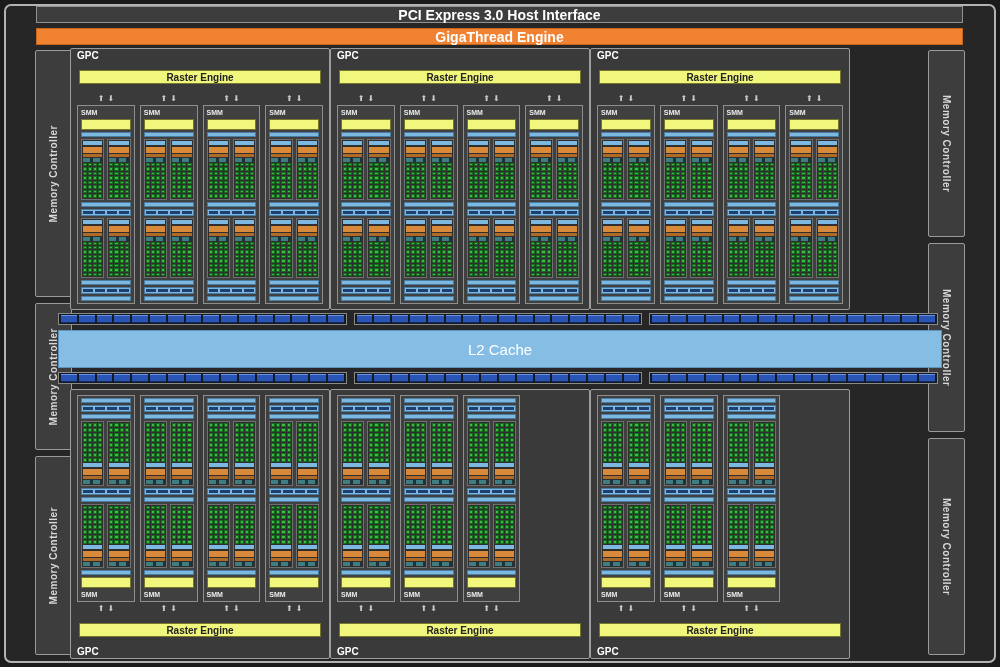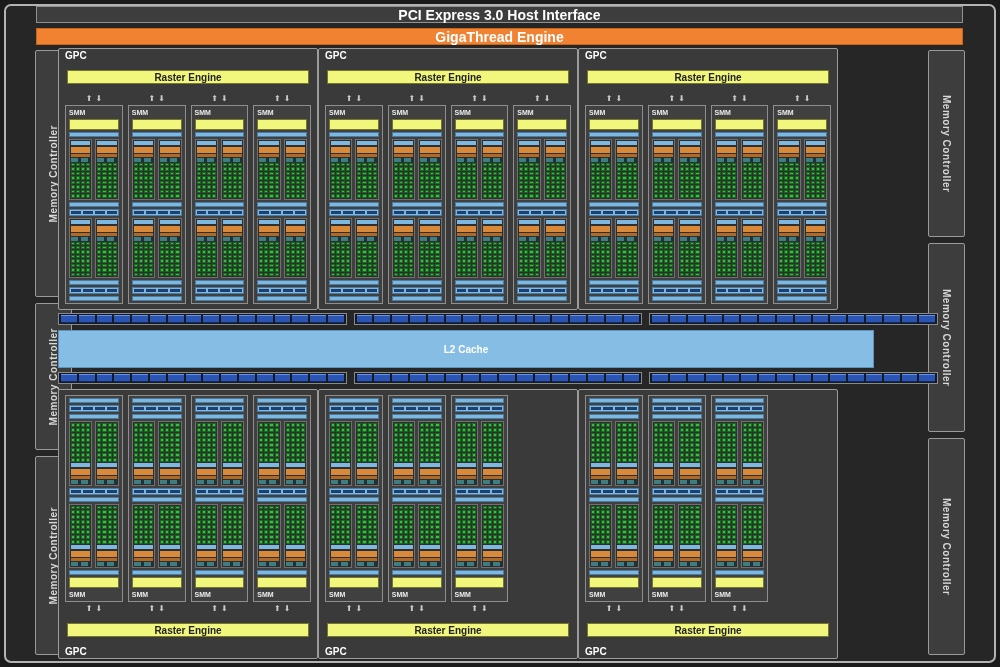--- a/index.html
+++ b/index.html
@@ -10,21 +10,21 @@
   .pcie{top:6px;background:var(--panel,#3d3d3d);border:1px solid #919191;}
   .giga{top:28px;background:var(--orange,#f08232);border:1px solid #c4661c;}
 
   .mc-col{position:absolute;top:50px;height:605px;width:37px;display:flex;flex-direction:column;gap:6px;}
   .mc-col.left{left:35px}.mc-col.right{left:928px}
   .mc-box{border:1px solid #9a9a9a;background:var(--panel,#3d3d3d);border-radius:2px;display:flex;align-items:center;justify-content:center;min-height:0;}
   .vtext{color:#d8d8d8;font-size:10px;font-weight:bold;letter-spacing:.5px;white-space:nowrap;}
   .vtext.up{writing-mode:vertical-rl;transform:rotate(180deg);}
   .vtext.down{writing-mode:vertical-rl;}
 
-  .gpc-row{position:absolute;left:58px;width:780px;display:flex;}
+  .gpc-row{position:absolute;left:70px;width:780px;display:flex;}
   .gpc-row.toprow{top:48px;height:262px;}
   .gpc-row.bottomrow{top:389px;height:270px;}
   .gpc{flex:1;background:#3a3a3a;border:1px solid #9c9c9c;border-radius:2px;display:flex;flex-direction:column;box-sizing:border-box;min-width:0;}
   .gpc-label{height:13px;display:flex;align-items:center;padding-left:6px;color:#fff;font-size:10px;font-weight:bold;flex:none;}
   .raster{height:14px;margin:8px 8px;background:var(--yellow,#f0f77c);border:1px solid #77762d;color:#222;font-size:10px;font-weight:bold;display:flex;align-items:center;justify-content:center;flex:none;box-sizing:border-box;}
   .arrows{height:13px;display:flex;gap:5px;margin:0 6px;flex:none;}
   .arrow-cell{width:calc((100% - 15px)/4);flex:none;display:flex;align-items:center;justify-content:center;gap:3px;}
   .arrow{color:#c9c9c9;font-size:8px;line-height:8px;}
   .smms{flex:1;display:flex;gap:5px;margin:0 6px 5px;min-height:0;}
   .gpc.bottom .smms{margin:5px 6px 0;}
@@ -43,21 +43,21 @@
   .sc-teal{height:4px;flex:none;background:repeating-linear-gradient(90deg,var(--register-teal,#3e7d82) 0 7px,#1d3337 7px 10px);}
   .cores{flex:1;display:grid;grid-template-columns:repeat(4,1fr);grid-template-rows:repeat(8,1fr);gap:1px;min-height:0;}
   .core{background:var(--core-green,#3abf44);border:1px solid #17691f;box-sizing:border-box;}
 
   .xbar{position:absolute;left:58px;width:880px;height:12px;display:flex;gap:7px;}
   .xbar.upper{top:313px;}
   .xbar.lower{top:372px;}
   .xgroup{flex:1;background:#141a22;border:1px solid #8a8a8a;display:flex;gap:2px;padding:1px 2px;box-sizing:border-box;}
   .xseg{flex:1;background:var(--segment-blue,#2a55b4);border-top:1px solid #6a93e6;border-bottom:1px solid #142a5e;box-sizing:border-box;}
 
-  .l2{position:absolute;left:58px;width:816px;top:330px;height:38px;background:var(--l2-blue,#85bde4);border:1px solid #5d93bd;display:flex;align-items:center;justify-content:center;color:#fff;font-weight:bold;font-size:10px;box-sizing:border-box;}
+  .l2{position:absolute;left:58px;width:884px;top:330px;height:38px;background:var(--l2-blue,#85bde4);border:1px solid #5d93bd;display:flex;align-items:center;justify-content:center;color:#fff;font-weight:normal;font-size:15px;box-sizing:border-box;}
 </style>
 </head>
 <body>
 
 <div class="stage">
   <div class="die"></div>
   <div class="bar pcie">PCI Express 3.0 Host Interface</div>
   <div class="bar giga">GigaThread Engine</div>
   <div class="mc-col left" id="mc-left">
       <div class="mc-box" style="flex: 248 1 0px;">

